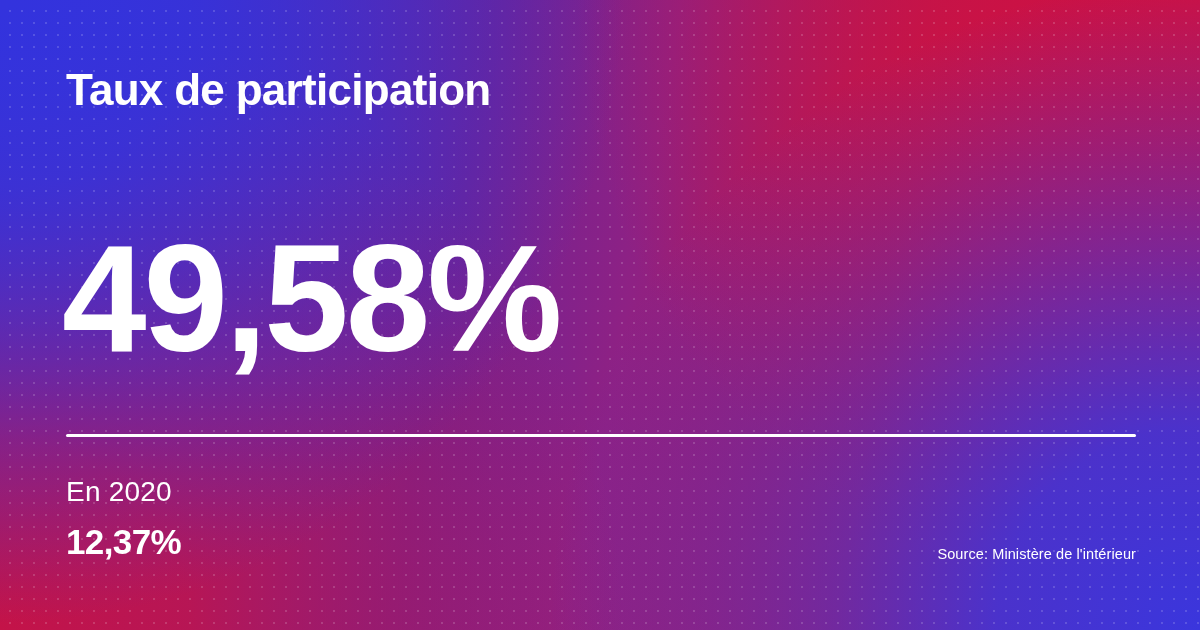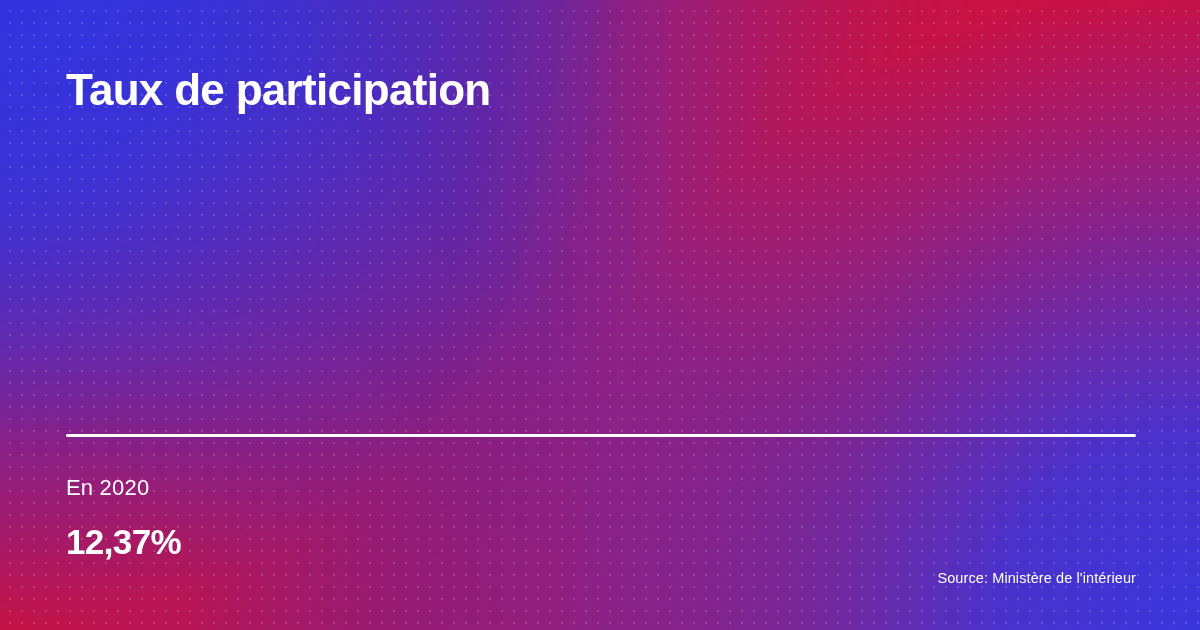--- a/index.html
+++ b/index.html
@@ -105,21 +105,21 @@
     height: 3px;
     background: #ffffff;
     border-radius: 2px;
   }
 
   
   .compare-label {
     position: absolute;
     left: 66px;
     top: 475px;
-    font-size: 22px;
+    font-size: 28px;
     font-weight: normal;
     letter-spacing: 0.2px;
     line-height: 1.2;
     white-space: nowrap;
   }
 
   .compare-value {
     position: absolute;
     left: 66px;
     top: 521px;
@@ -133,40 +133,40 @@
   
   .source {
     position: absolute;
     right: 64px;
     top: 546px;
     font-size: 14.5px;
     font-weight: normal;
     letter-spacing: 0.1px;
     line-height: 1.2;
     white-space: nowrap;
-    margin-top: 24px;
   }
 </style>
 </head>
 <body>
 
 <div class="card">
 
   <div class="bg-layer bg-base"></div>
   <div class="bg-layer bg-red-tr"></div>
   <div class="bg-layer bg-red-bl"></div>
   <div class="bg-layer bg-blue-tl"></div>
   <div class="bg-layer bg-blue-br"></div>
   <div class="bg-layer bg-dots"></div>
 
   <div class="content">
 
     <div class="title">Taux de participation</div>
 
 
+    <div class="hero-value">49,58%</div>
 
     <div class="divider"></div>
 
     <div class="compare-label">En 2020</div>
 
     <div class="compare-value">12,37%</div>
 
     <div class="source">Source: Ministère de l'intérieur</div>
 
   </div>

